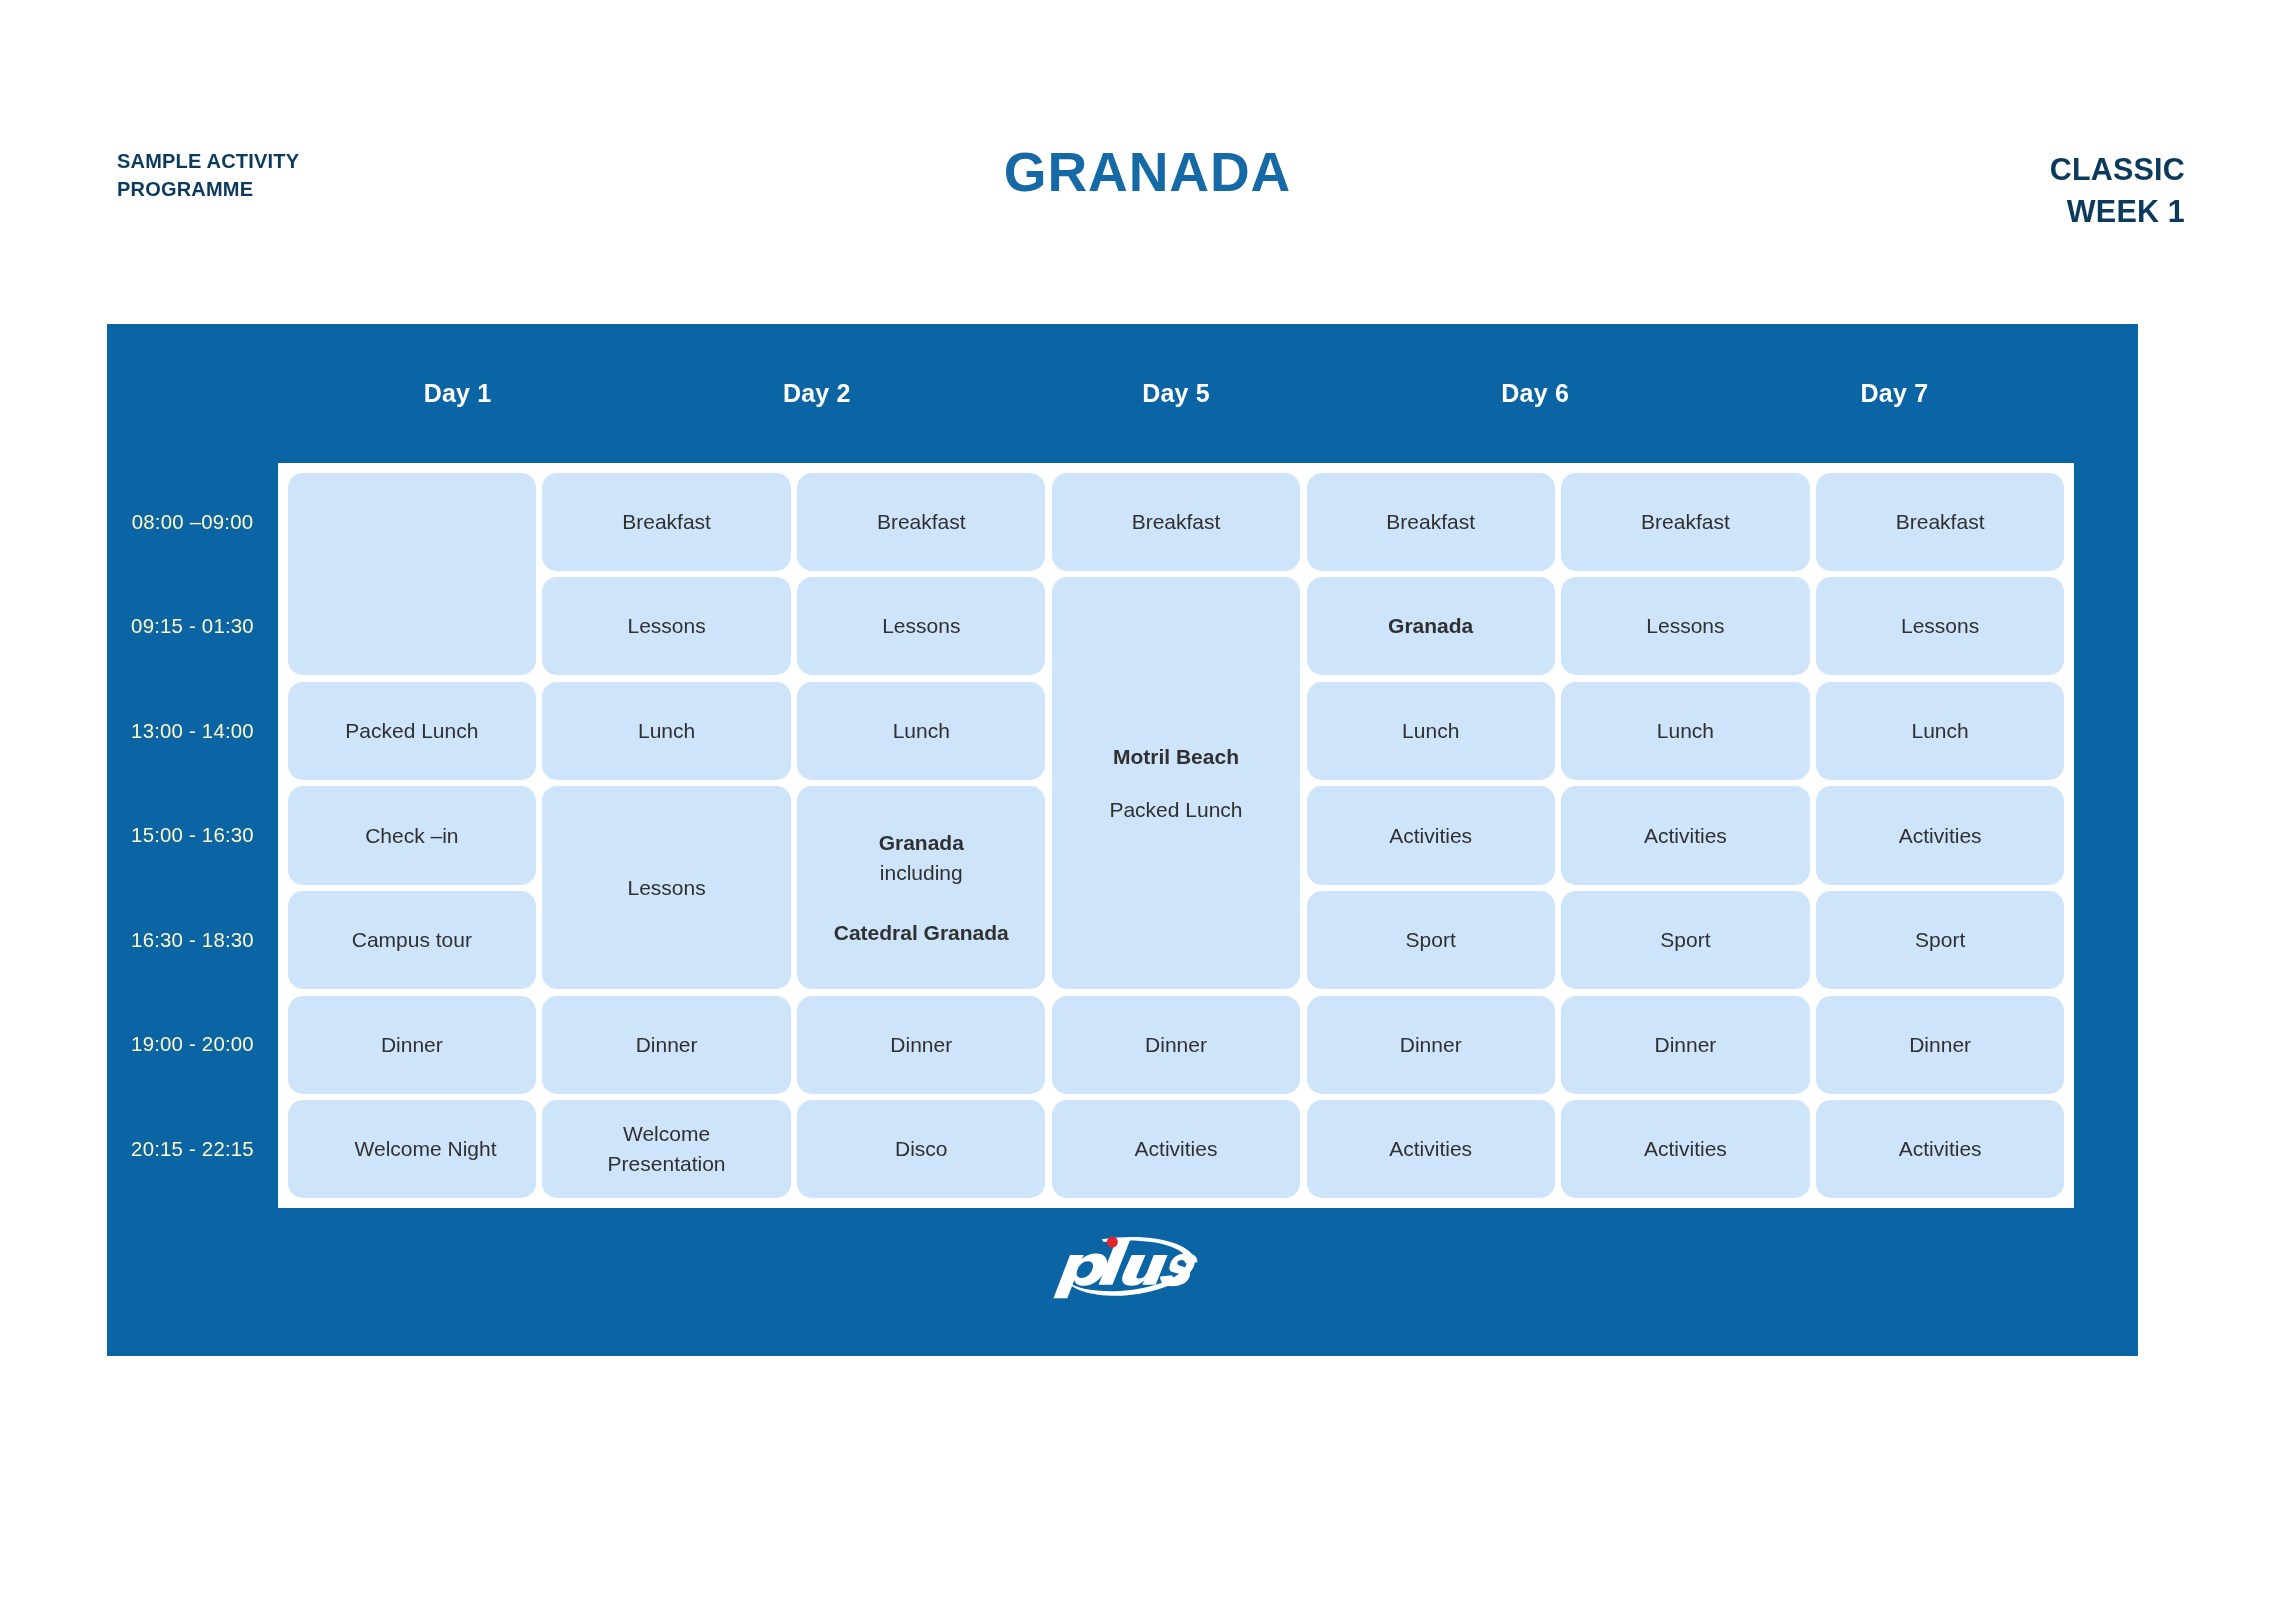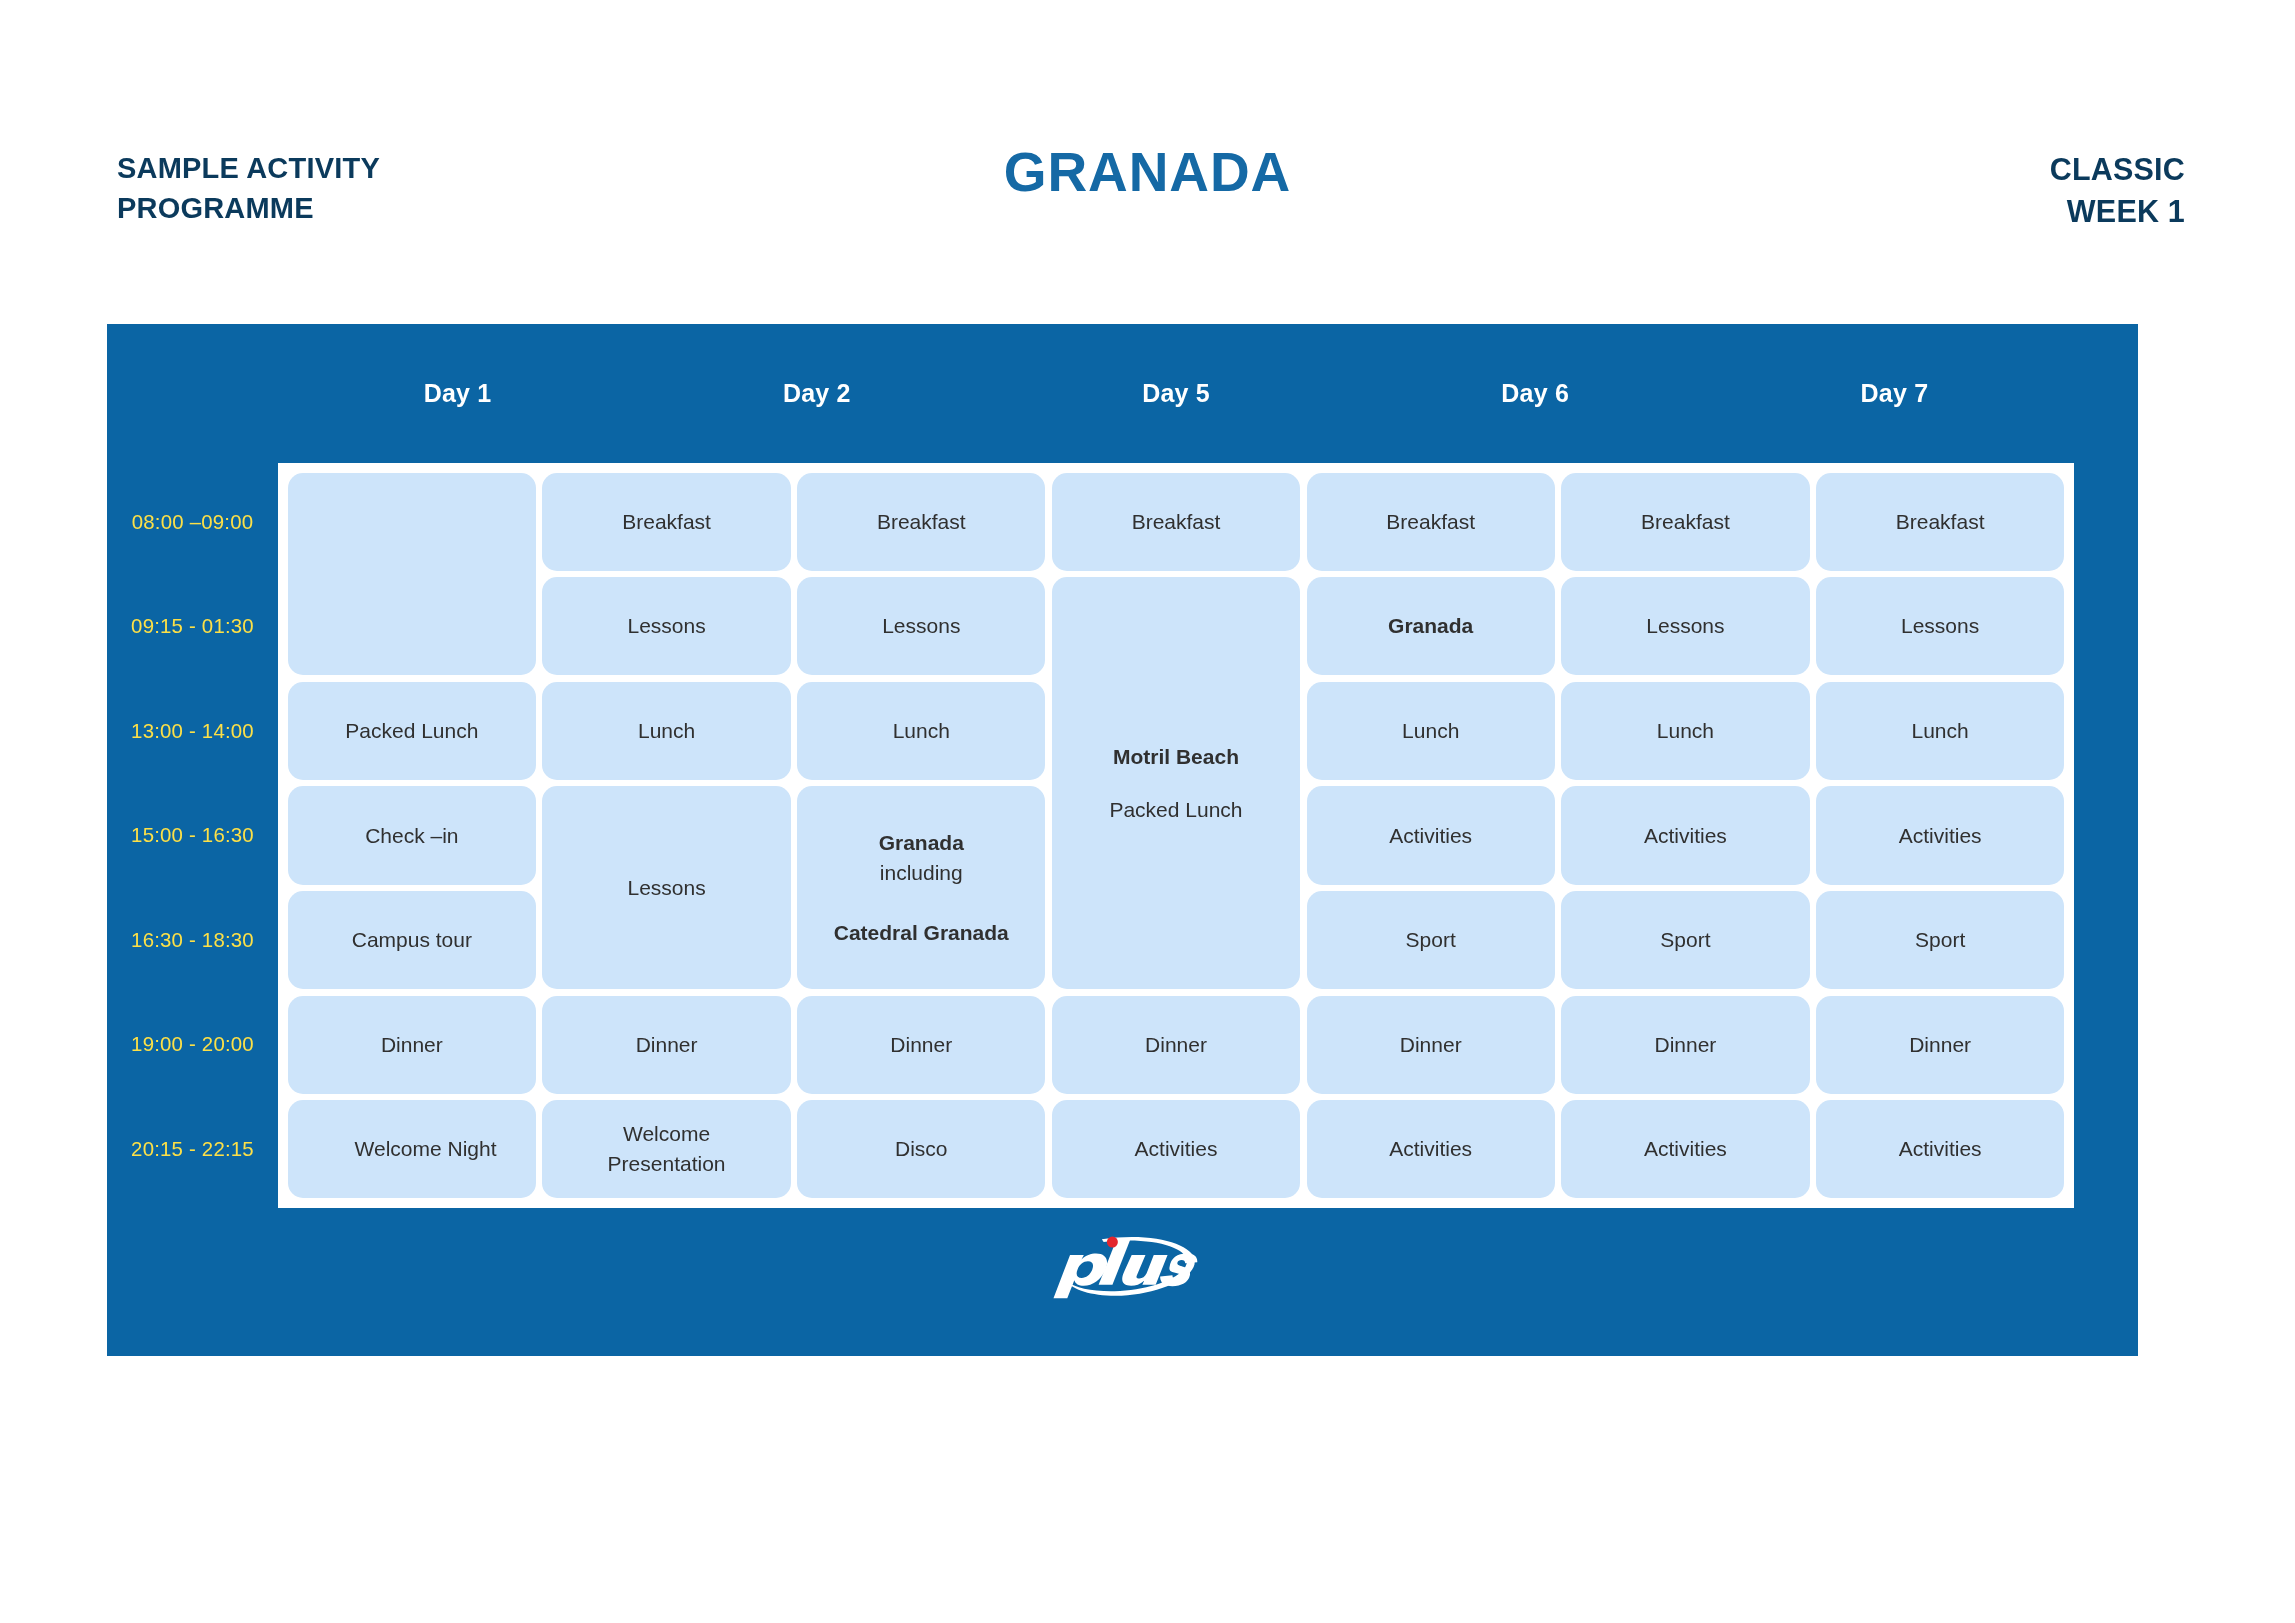--- a/index.html
+++ b/index.html
@@ -10,21 +10,21 @@
     overflow:hidden;
   }
   .page{position:relative;width:2295px;height:1624px;}
 
   
   .header{
     position:absolute; left:0; top:125px; width:2295px; height:139px;
   }
   .hdr-left{
     position:absolute; left:117px; top:23px;
-    font-size:29px; font-weight:bold; letter-spacing:0.2px;
+    font-size:20px; font-weight:bold; letter-spacing:0.2px;
     color:#0B3A5C; line-height:1.38; text-transform:uppercase;
   }
   .hdr-center{
     position:absolute; left:0; top:15px; width:2295px; text-align:center;
     font-size:55px; font-weight:bold; letter-spacing:0.9px;
     color:#1569A5;
   }
   .hdr-right{
     position:absolute; right:110px; top:23px; text-align:right;
     font-size:30.5px; font-weight:bold; letter-spacing:0.2px;
@@ -49,21 +49,21 @@
     color:#ffffff; font-size:25px; font-weight:bold; letter-spacing:0.2px;
   }
 
   
   .timecol{
     position:absolute; left:0px; top:139px; width:171px; height:745px;
   }
   .timecell{
     position:absolute; left:0; width:171px;
     display:flex; align-items:center; justify-content:center;
-    color:#fde047; font-size:20.4px; letter-spacing:0.2px;
+    color:#fef9c3; font-size:20.4px; letter-spacing:0.2px;
   }
 
   
   .grid{
     position:absolute; left:171px; top:139px;
     width:1796px; height:745px;
     display:grid;
     grid-template-columns:repeat(7,1fr);
     grid-template-rows:repeat(7,1fr);
     gap:0px;

